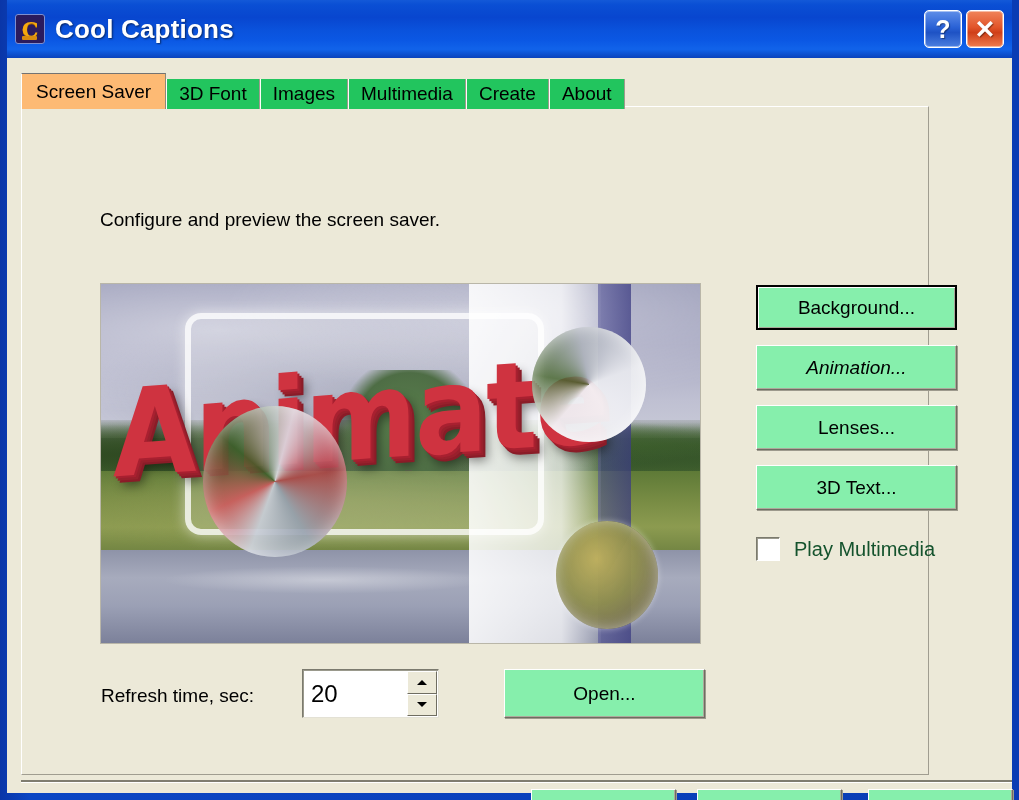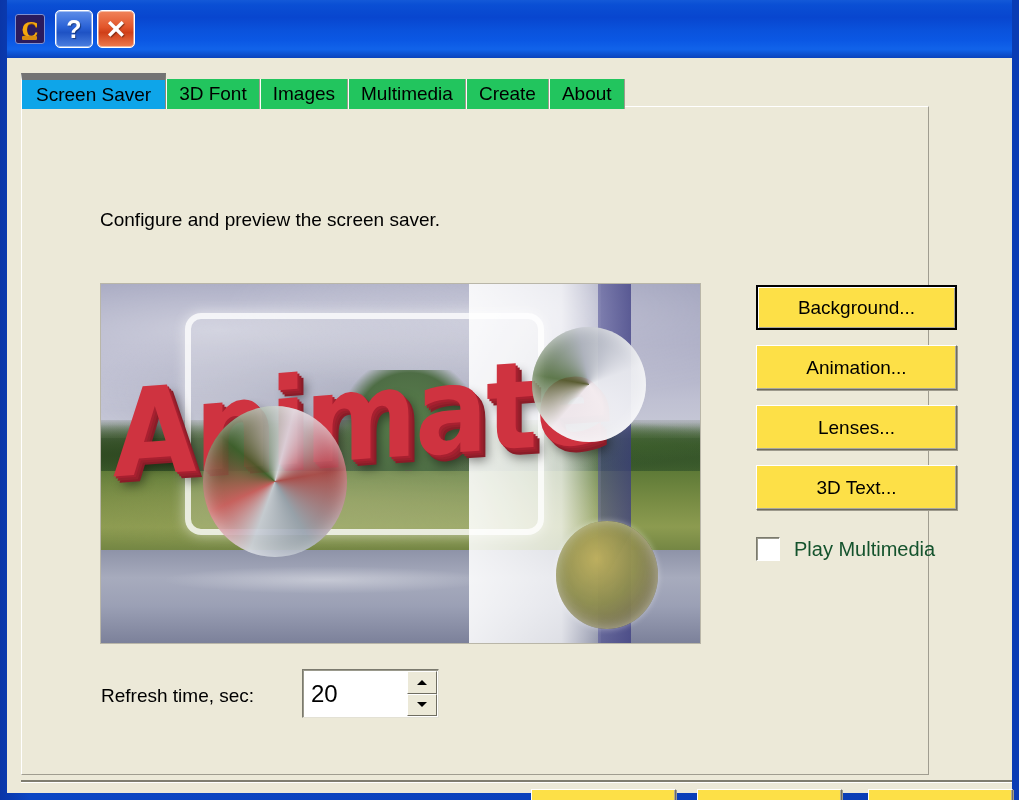--- a/index.html
+++ b/index.html
@@ -122,24 +122,24 @@
     color: #000;
     background: #22c55e;
     border-left: 1px solid #fdfdf8;
     border-right: 1px solid #9e9b8e;
     box-sizing: border-box;
     white-space: nowrap;
     cursor: pointer;
   }
   .tab.selected {
     height: 36px;
-    background: #0ea5e9;
+    background: #fdba74;
     border-left: 1px solid #ffffff;
     border-right: 1px solid #8c8978;
-    border-top: 7px solid #737373;
+    border-top: 1px solid #737373;
     z-index: 4;
     padding: 0 14px;
   }
   .tab-panel {
     position: absolute;
     left: 14px;
     top: 48px;
     width: 908px;
     height: 669px;
     background: #ece9d8;
@@ -287,42 +287,42 @@
        6px 6px 0 #8a1c28,
        8px 9px 10px rgba(0,0,0,0.45);
     white-space: nowrap;
     transform: skewY(-4deg) scaleY(1.12);
     transform-origin: left center;
     user-select: none;
   }
 
   
   .btn {
-    background: #fde047;
+    background: #86efac;
     border: 1px solid #ffffff;
     border-right-color: #6f6d61;
     border-bottom-color: #6f6d61;
     box-shadow: inset -1px -1px 0 #acaa9c, 1px 1px 0 #9d9a8d;
     font-size: 19px;
     color: #000;
     display: flex;
     align-items: center;
     justify-content: center;
     box-sizing: border-box;
     cursor: pointer;
     white-space: nowrap;
   }
   .btn.default {
     border: 2px solid #000000;
     box-shadow: inset 1px 1px 0 #ffffff, inset -1px -1px 0 #a9a798;
   }
 
   .side-btn { position: absolute; left: 734px; width: 201px; height: 45px; }
   #btn-background { top: 178px; }
-  #btn-animation  { top: 238px; }
+  #btn-animation  { top: 238px; font-style: italic; }
   #btn-lenses     { top: 298px; }
   #btn-3dtext     { top: 358px; }
 
   
   .chk-row {
     position: absolute;
     left: 734px;
     top: 430px;
     display: flex;
     align-items: center;
@@ -424,20 +424,21 @@
 </head>
 <body>
 
 <div class="window">
 
   <div class="titlebar">
     <div class="app-icon">
       <span class="c-glyph">C</span>
       <span class="c-bar"></span>
     </div>
+    <div class="title-text">Cool Captions</div>
     <div class="title-btns">
       <div class="tbtn help">?</div>
       <div class="tbtn close">✕</div>
     </div>
   </div>
 
   <div class="client">
 
     <div class="tabstrip">
       <div class="tab selected">Screen Saver</div>
@@ -485,20 +486,21 @@
         <span class="spin-btns">
           <span class="spin-b">
               <span class="arrow-up"></span>
             </span>
           <span class="spin-b">
               <span class="arrow-down"></span>
             </span>
         </span>
       </div>
 
+      <div class="btn" id="btn-open">Open...</div>
     </div>
 
     <div class="sep"></div>
     <div class="btn dlg-btn" id="btn-aceptar">Aceptar</div>
     <div class="btn dlg-btn" id="btn-cancelar">Cancelar</div>
     <div class="btn dlg-btn" id="btn-ayuda">Ayuda</div>
 
   </div>
 </div>
 

